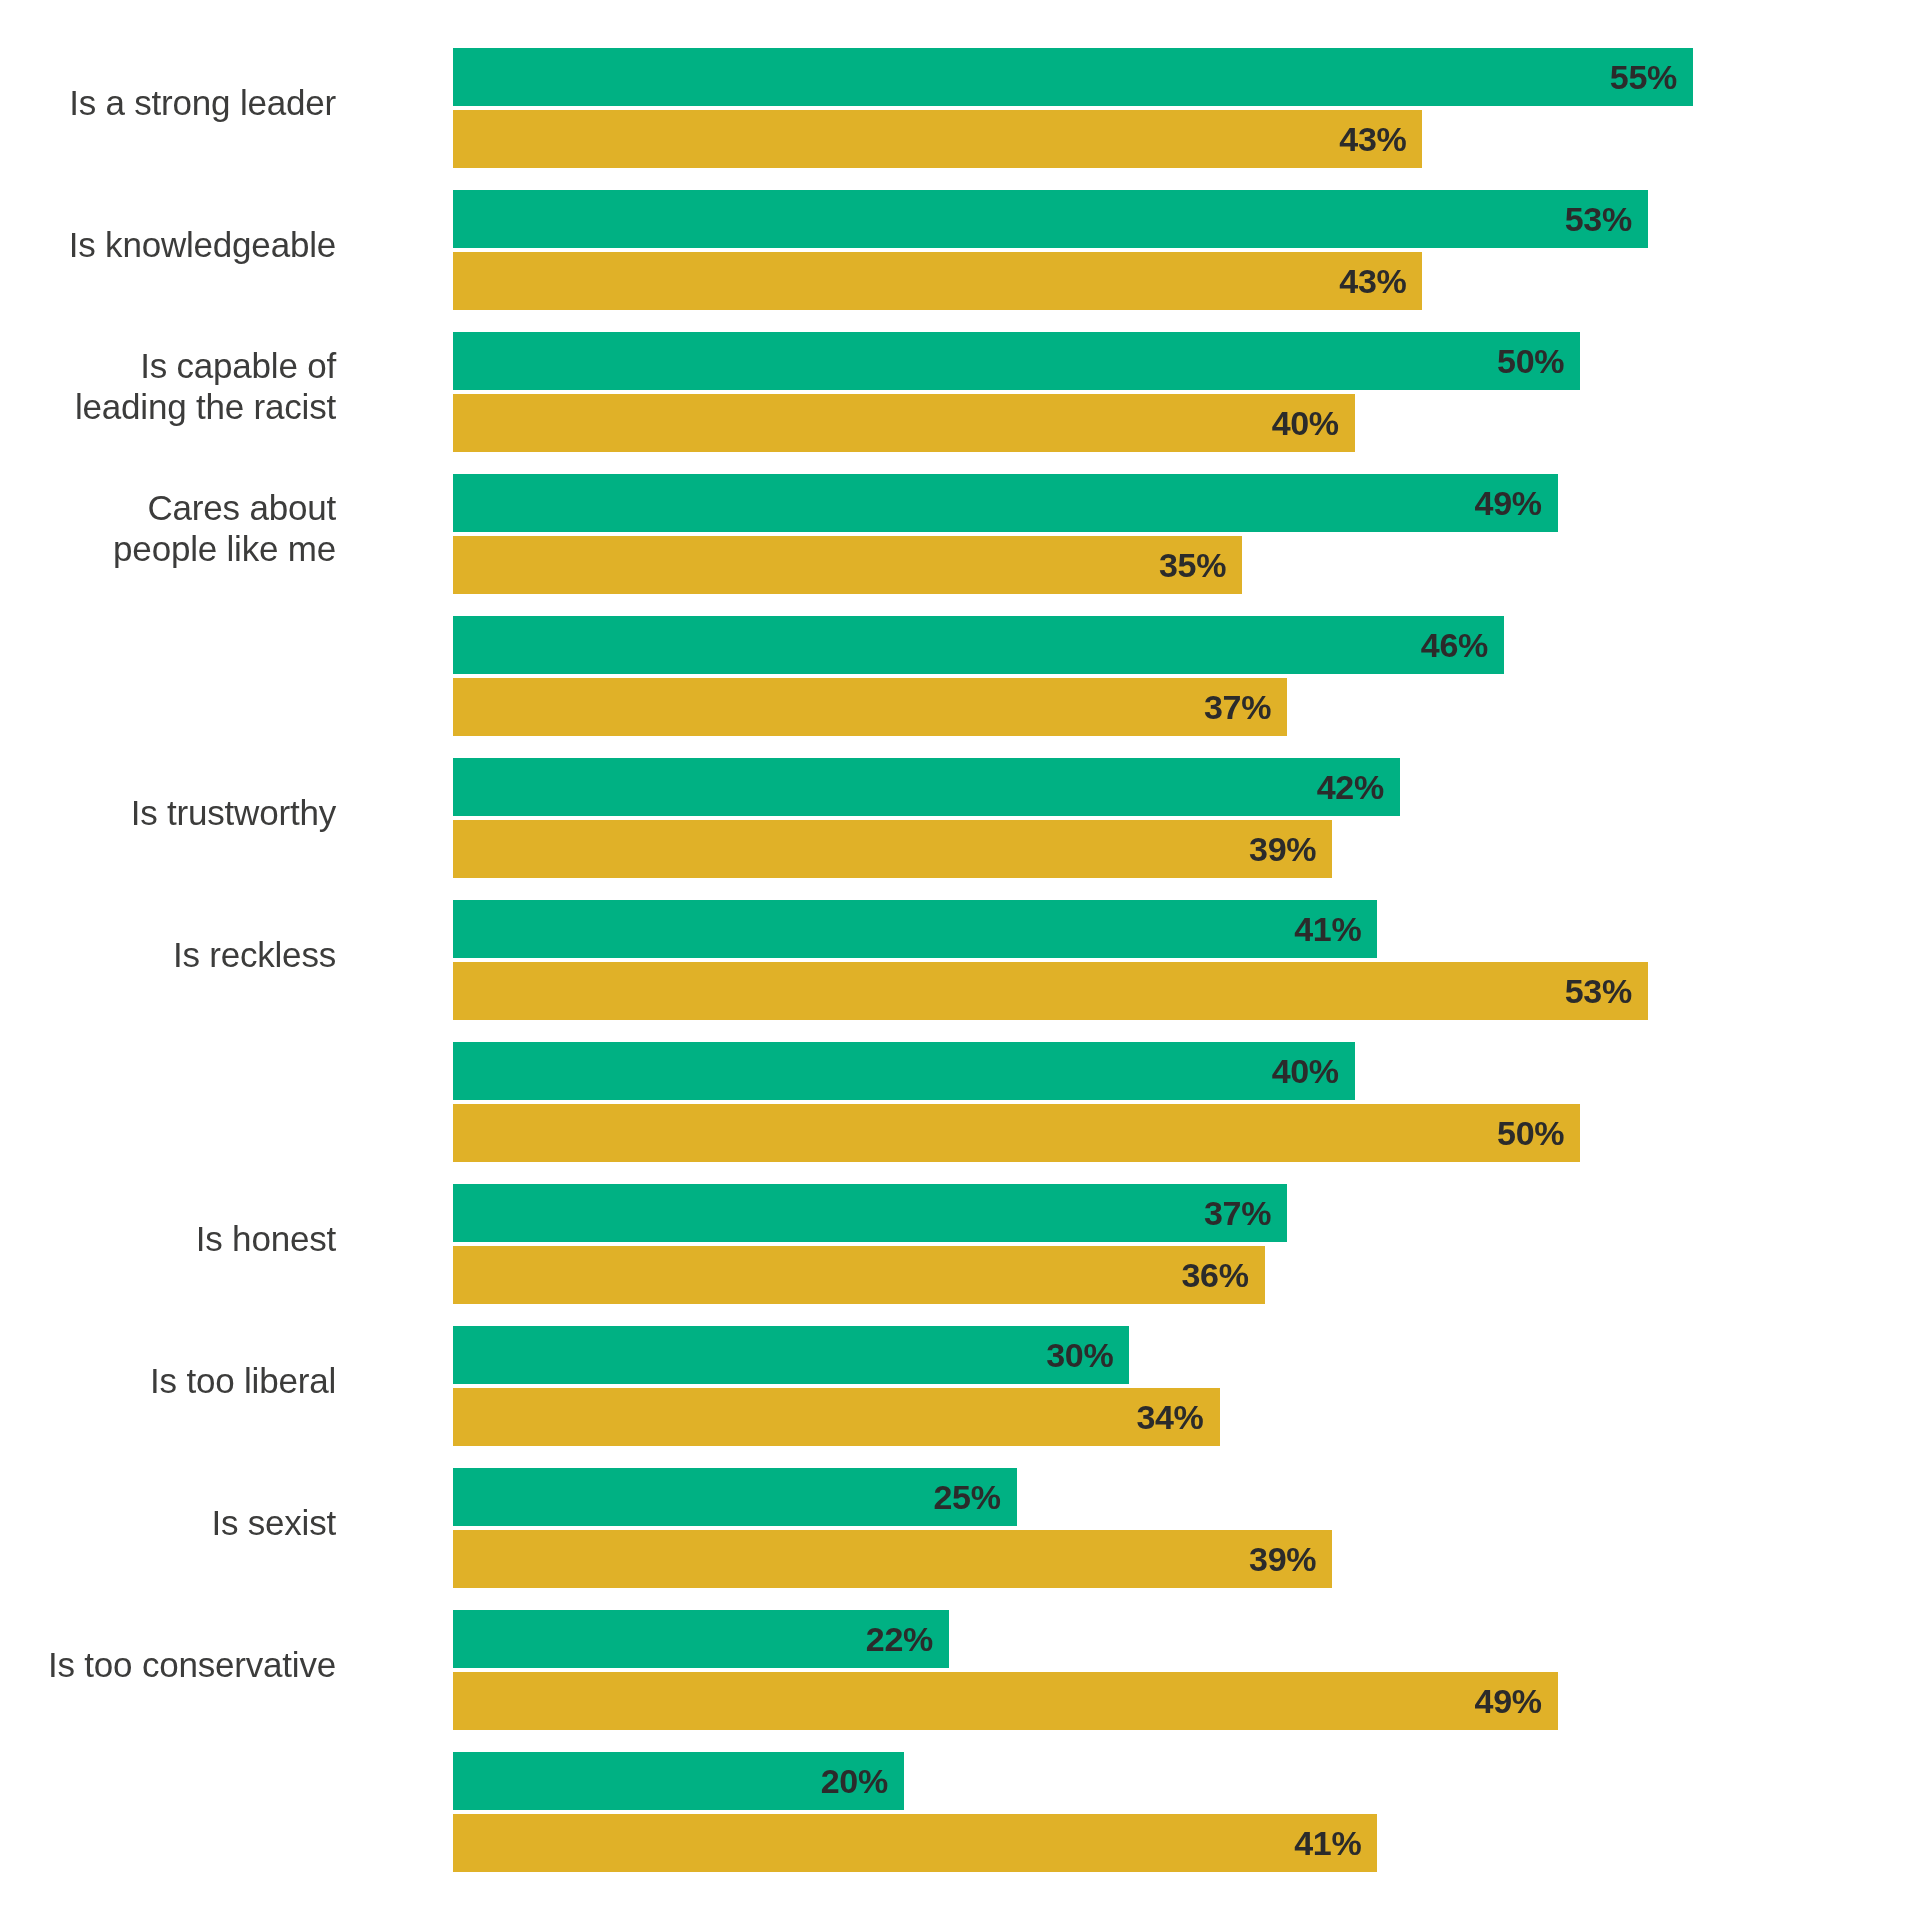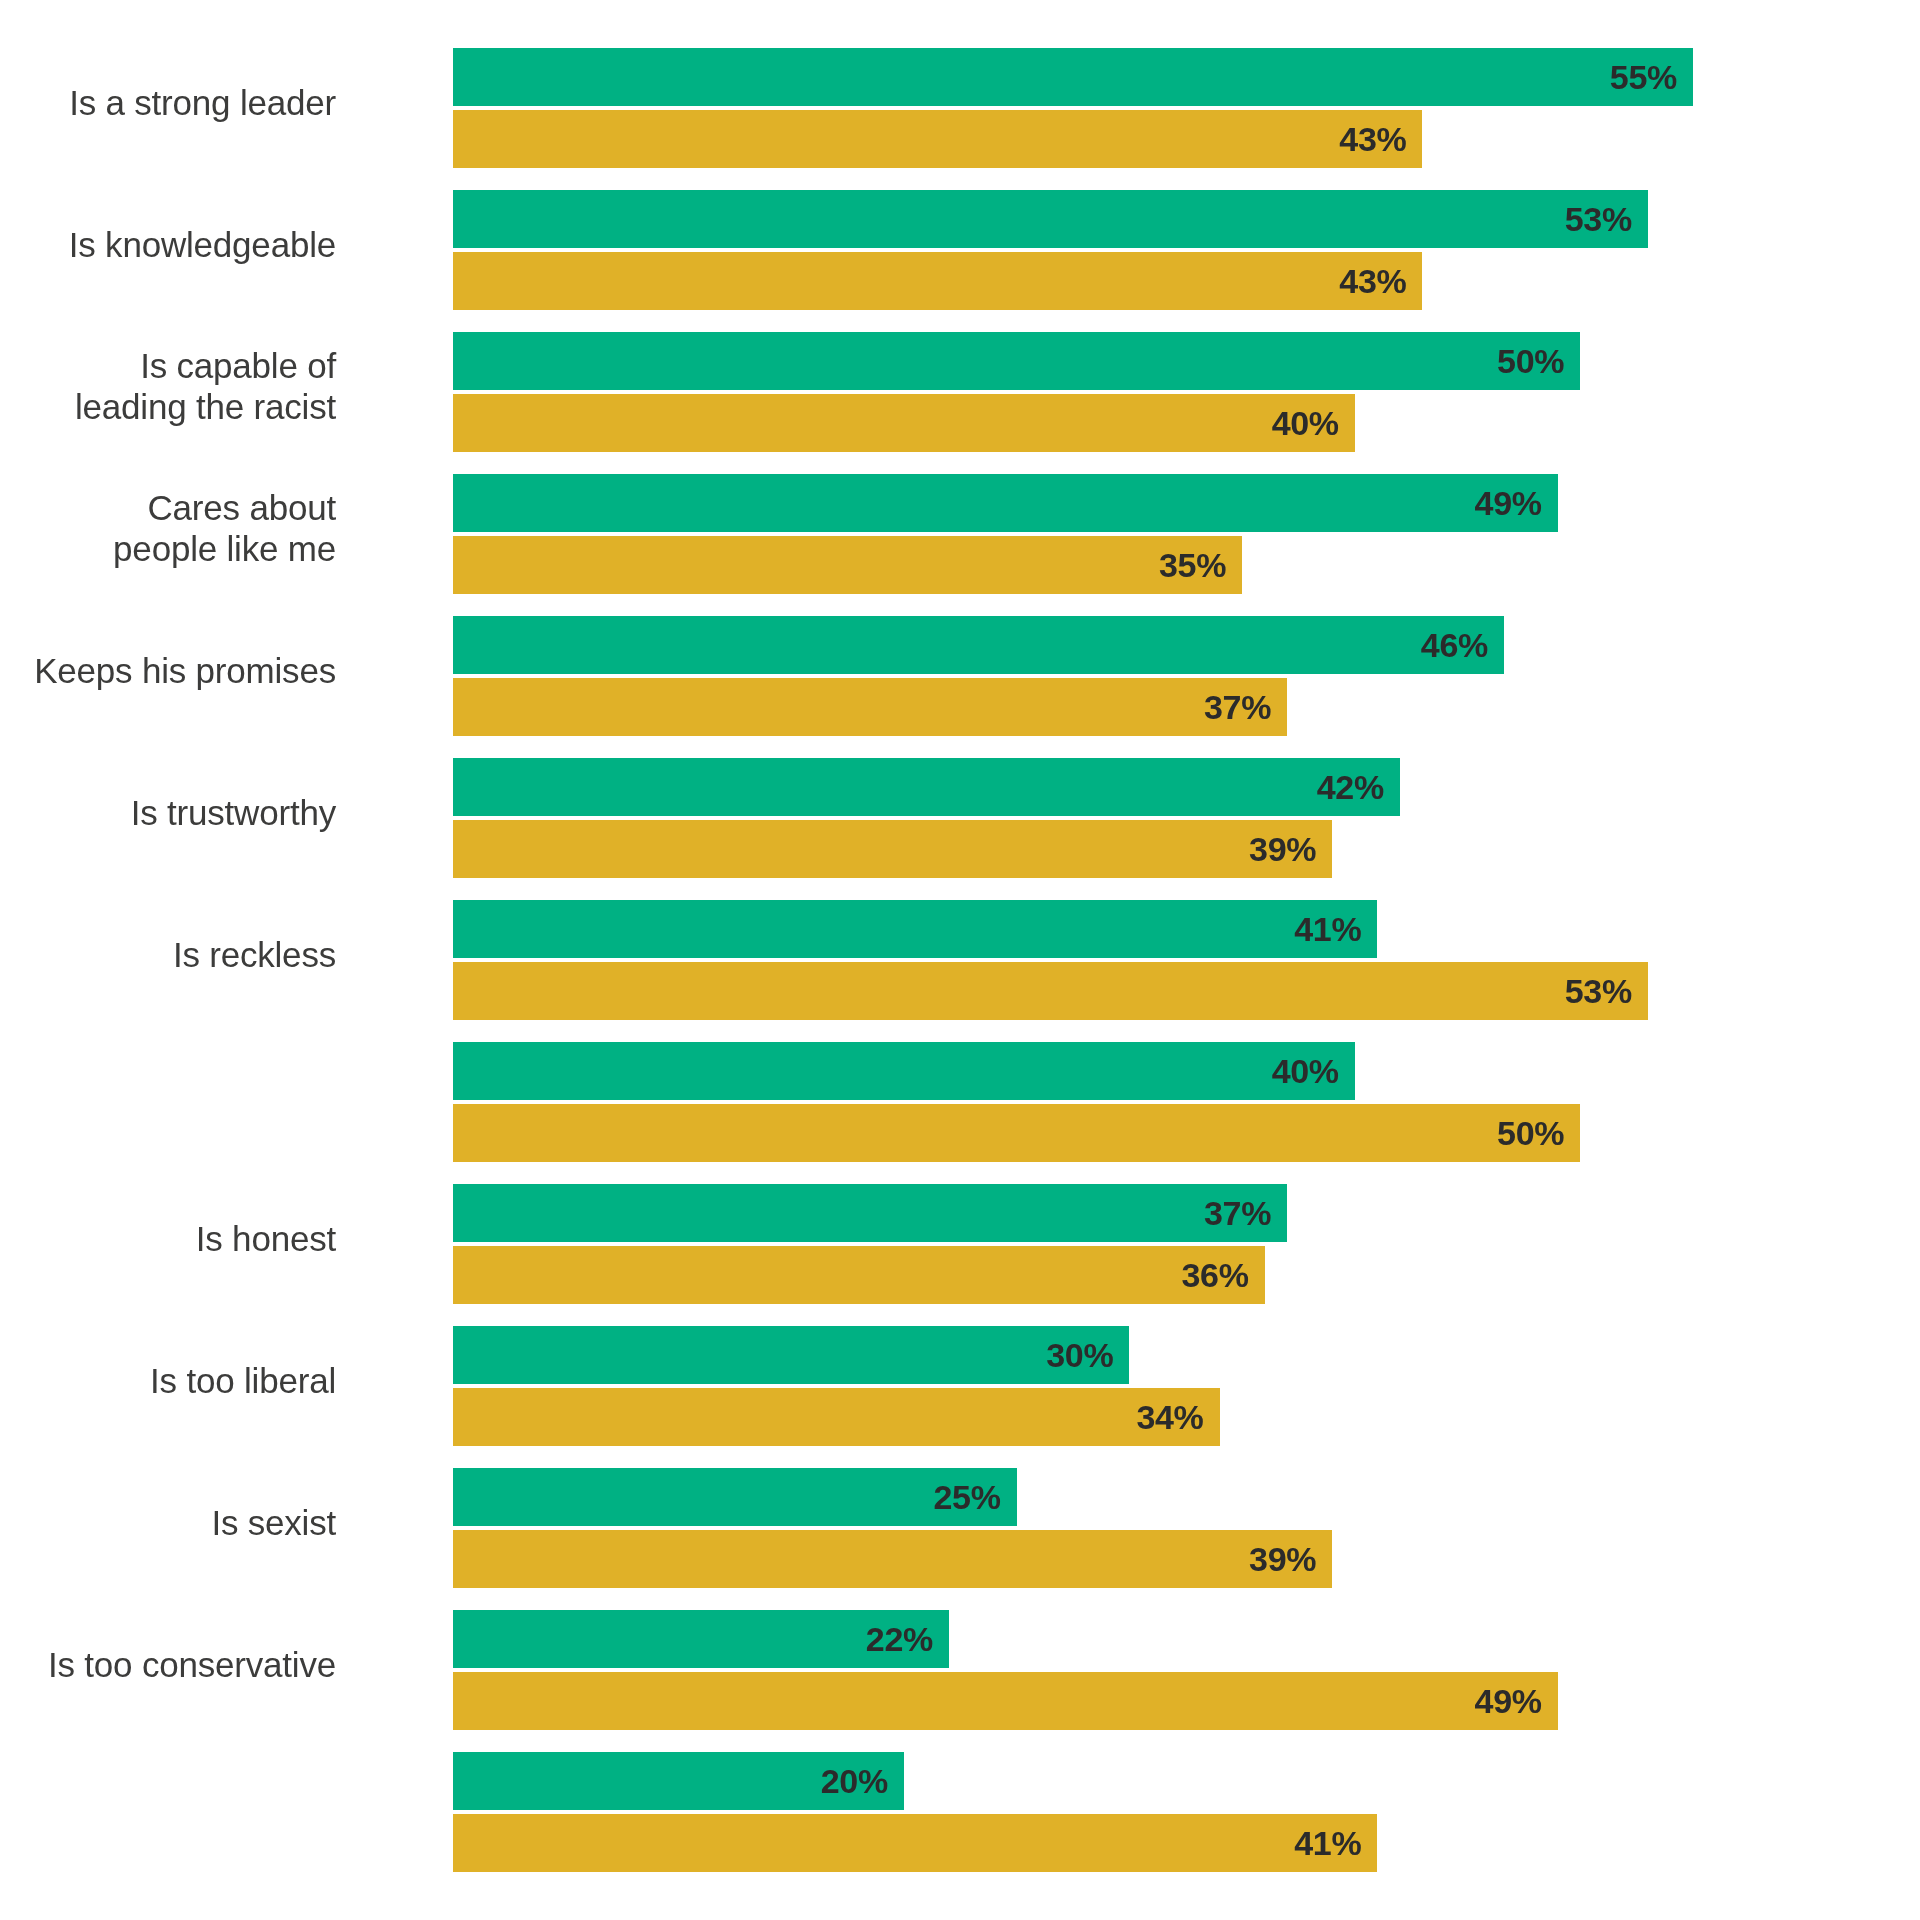--- a/index.html
+++ b/index.html
@@ -132,23 +132,20 @@
         <div class="bars">
           <div class="bar green" style="width: 1104.73px; background: rgb(0, 177, 131);">
             <span class="val" style="color: rgb(43, 43, 43);">49%</span>
           </div>
           <div class="bar yellow" style="width: 789.091px; background: rgb(224, 177, 40);">
             <span class="val" style="color: rgb(43, 43, 43);">35%</span>
           </div>
         </div>
       </div>
       <div class="bar-group">
-        <div class="cat-label">
-          <span class="line">Keeps his promises</span>
-        </div>
         <div class="bars">
           <div class="bar green" style="width: 1051px; background: rgb(0, 177, 131);">
             <span class="val" style="color: rgb(43, 43, 43);">46%</span>
           </div>
           <div class="bar yellow" style="width: 834.182px; background: rgb(224, 177, 40);">
             <span class="val" style="color: rgb(43, 43, 43);">37%</span>
           </div>
         </div>
       </div>
       <div class="bar-group">

